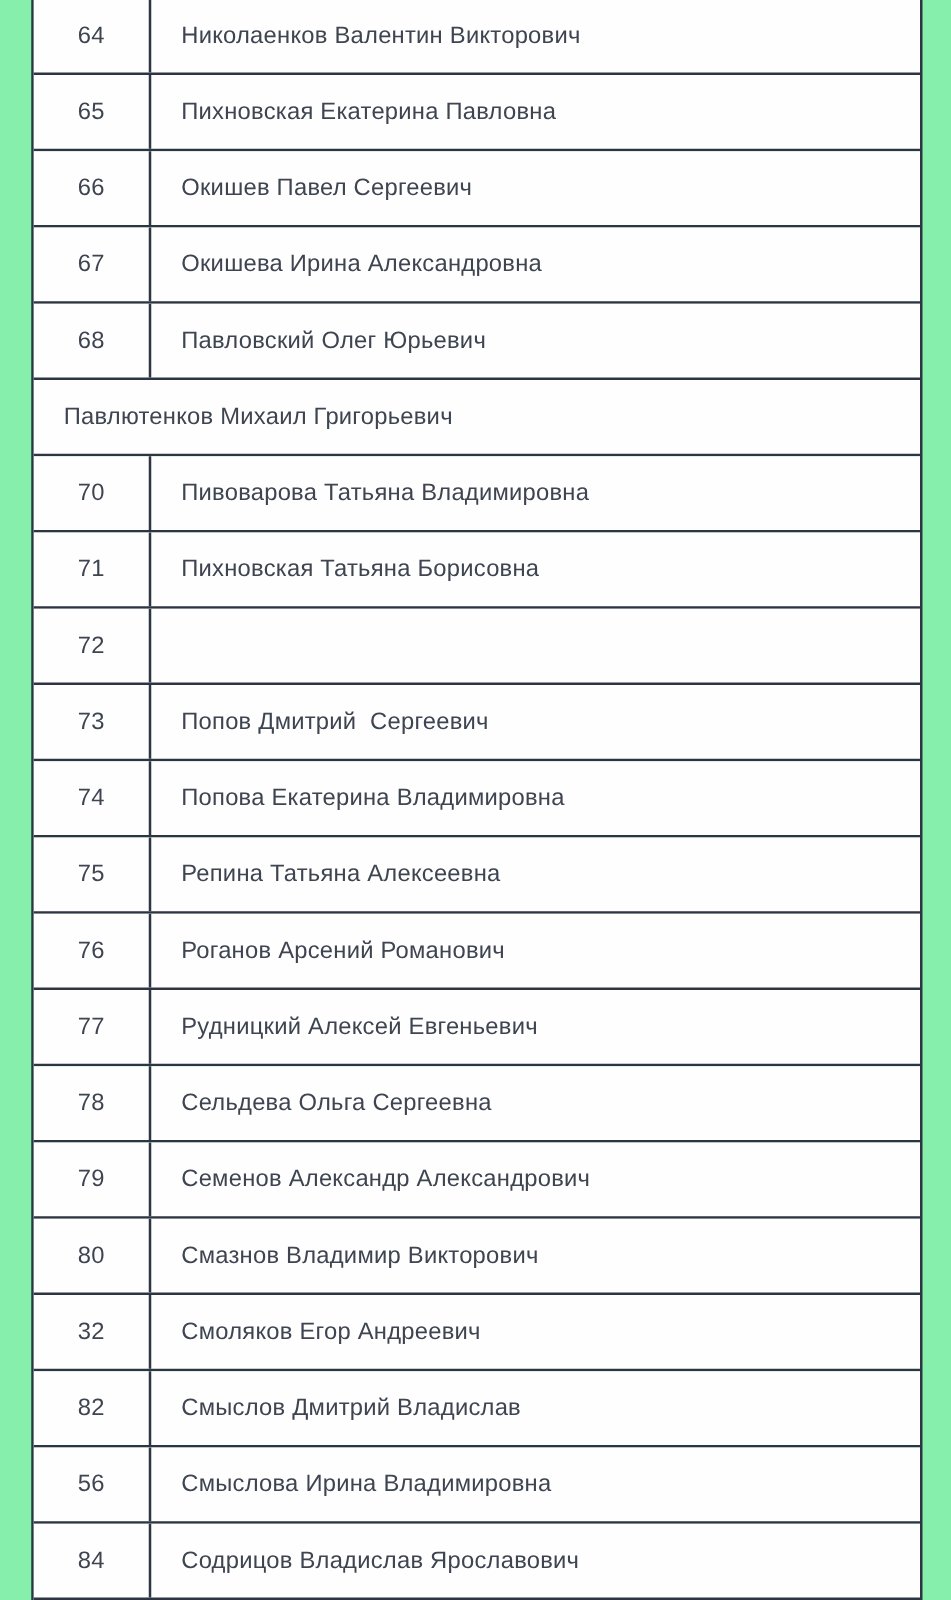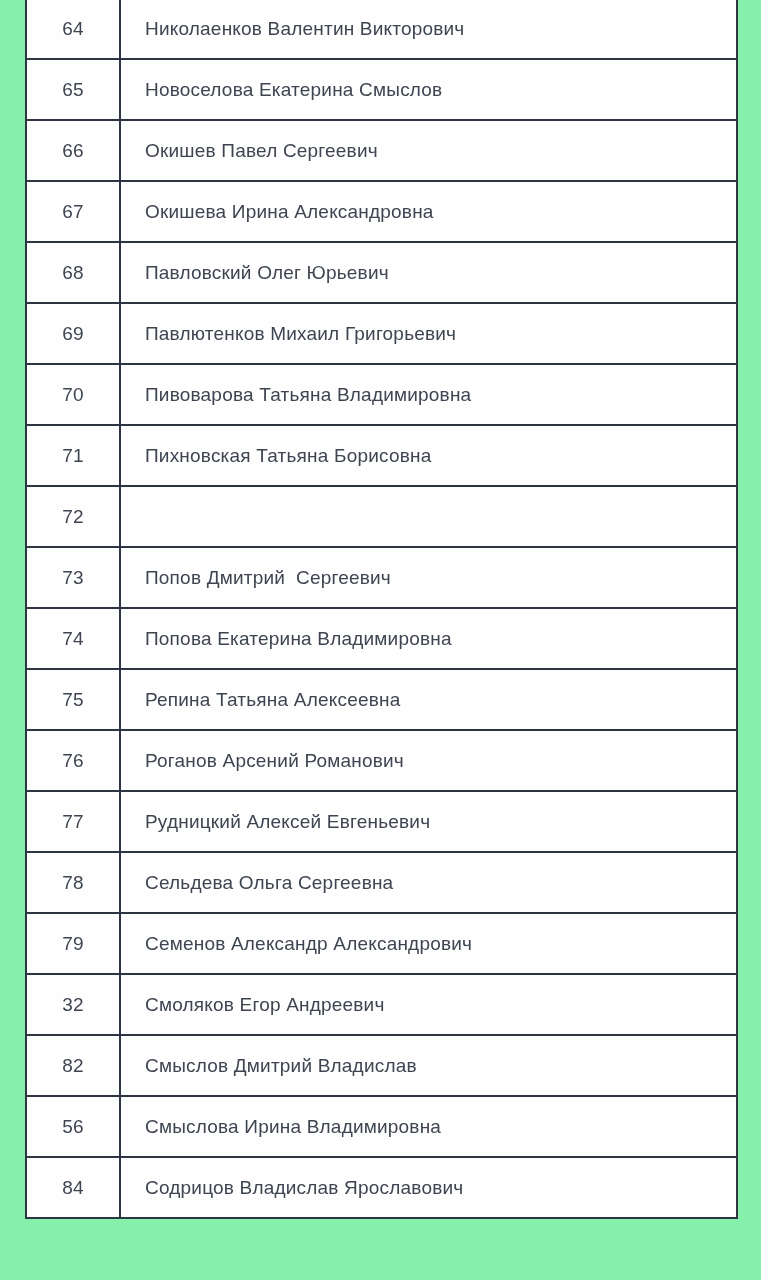--- a/index.html
+++ b/index.html
@@ -56,40 +56,39 @@
 
 <div class="page">
   <div class="roster-table">
   <div class="roster-row">
     <div class="cell-num">64</div>
     <div class="cell-name">Николаенков Валентин Викторович</div>
   </div>
 
   <div class="roster-row">
     <div class="cell-num">65</div>
-    <div class="cell-name">Новоселова Екатерина Смыслов</div>
+    <div class="cell-name">Пихновская Екатерина Павловна</div>
   </div>
 
   <div class="roster-row">
     <div class="cell-num">66</div>
     <div class="cell-name">Окишев Павел Сергеевич</div>
   </div>
 
   <div class="roster-row">
     <div class="cell-num">67</div>
     <div class="cell-name">Окишева Ирина Александровна</div>
   </div>
 
   <div class="roster-row">
     <div class="cell-num">68</div>
     <div class="cell-name">Павловский Олег Юрьевич</div>
   </div>
 
   <div class="roster-row">
-    <div class="cell-num">69</div>
     <div class="cell-name">Павлютенков Михаил Григорьевич</div>
   </div>
 
   <div class="roster-row">
     <div class="cell-num">70</div>
     <div class="cell-name">Пивоварова Татьяна Владимировна</div>
   </div>
 
   <div class="roster-row">
     <div class="cell-num">71</div>
@@ -128,20 +127,24 @@
   <div class="roster-row">
     <div class="cell-num">78</div>
     <div class="cell-name">Сельдева Ольга Сергеевна</div>
   </div>
 
   <div class="roster-row">
     <div class="cell-num">79</div>
     <div class="cell-name">Семенов Александр Александрович</div>
   </div>
 
+  <div class="roster-row">
+    <div class="cell-num">80</div>
+    <div class="cell-name">Смазнов Владимир Викторович</div>
+  </div>
 
   <div class="roster-row">
     <div class="cell-num">32</div>
     <div class="cell-name">Смоляков Егор Андреевич</div>
   </div>
 
   <div class="roster-row">
     <div class="cell-num">82</div>
     <div class="cell-name">Смыслов Дмитрий Владислав</div>
   </div>

